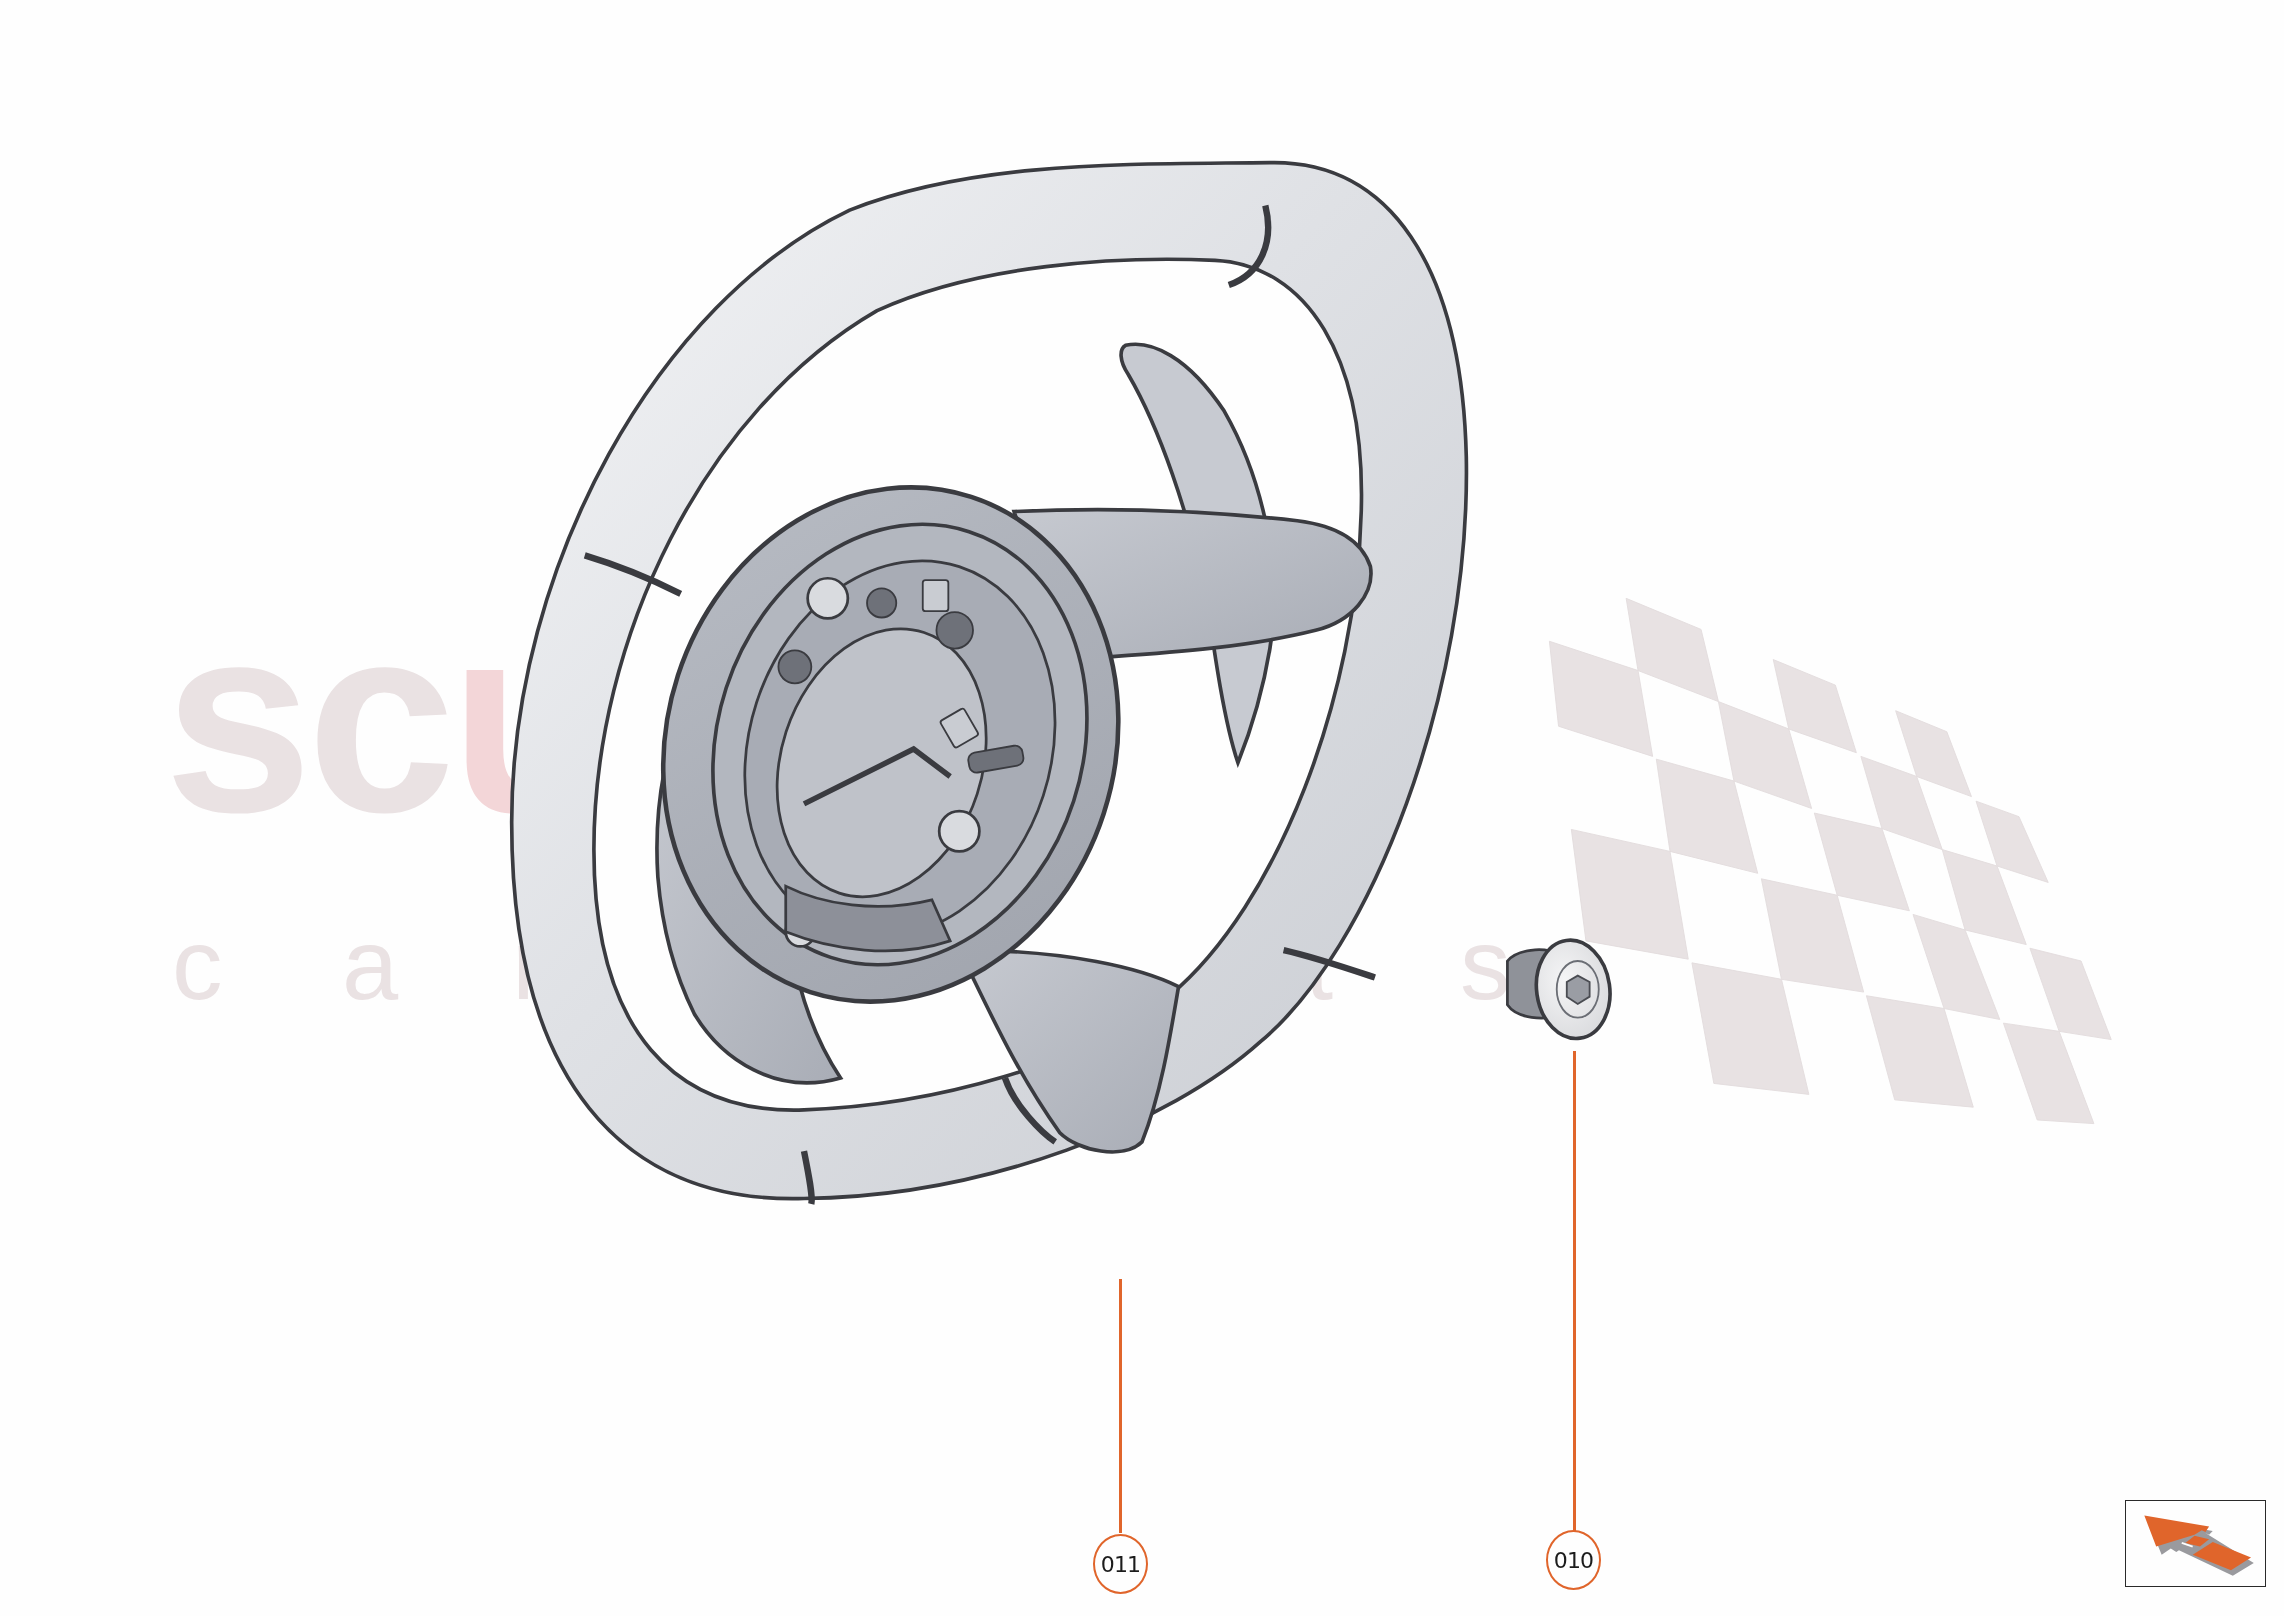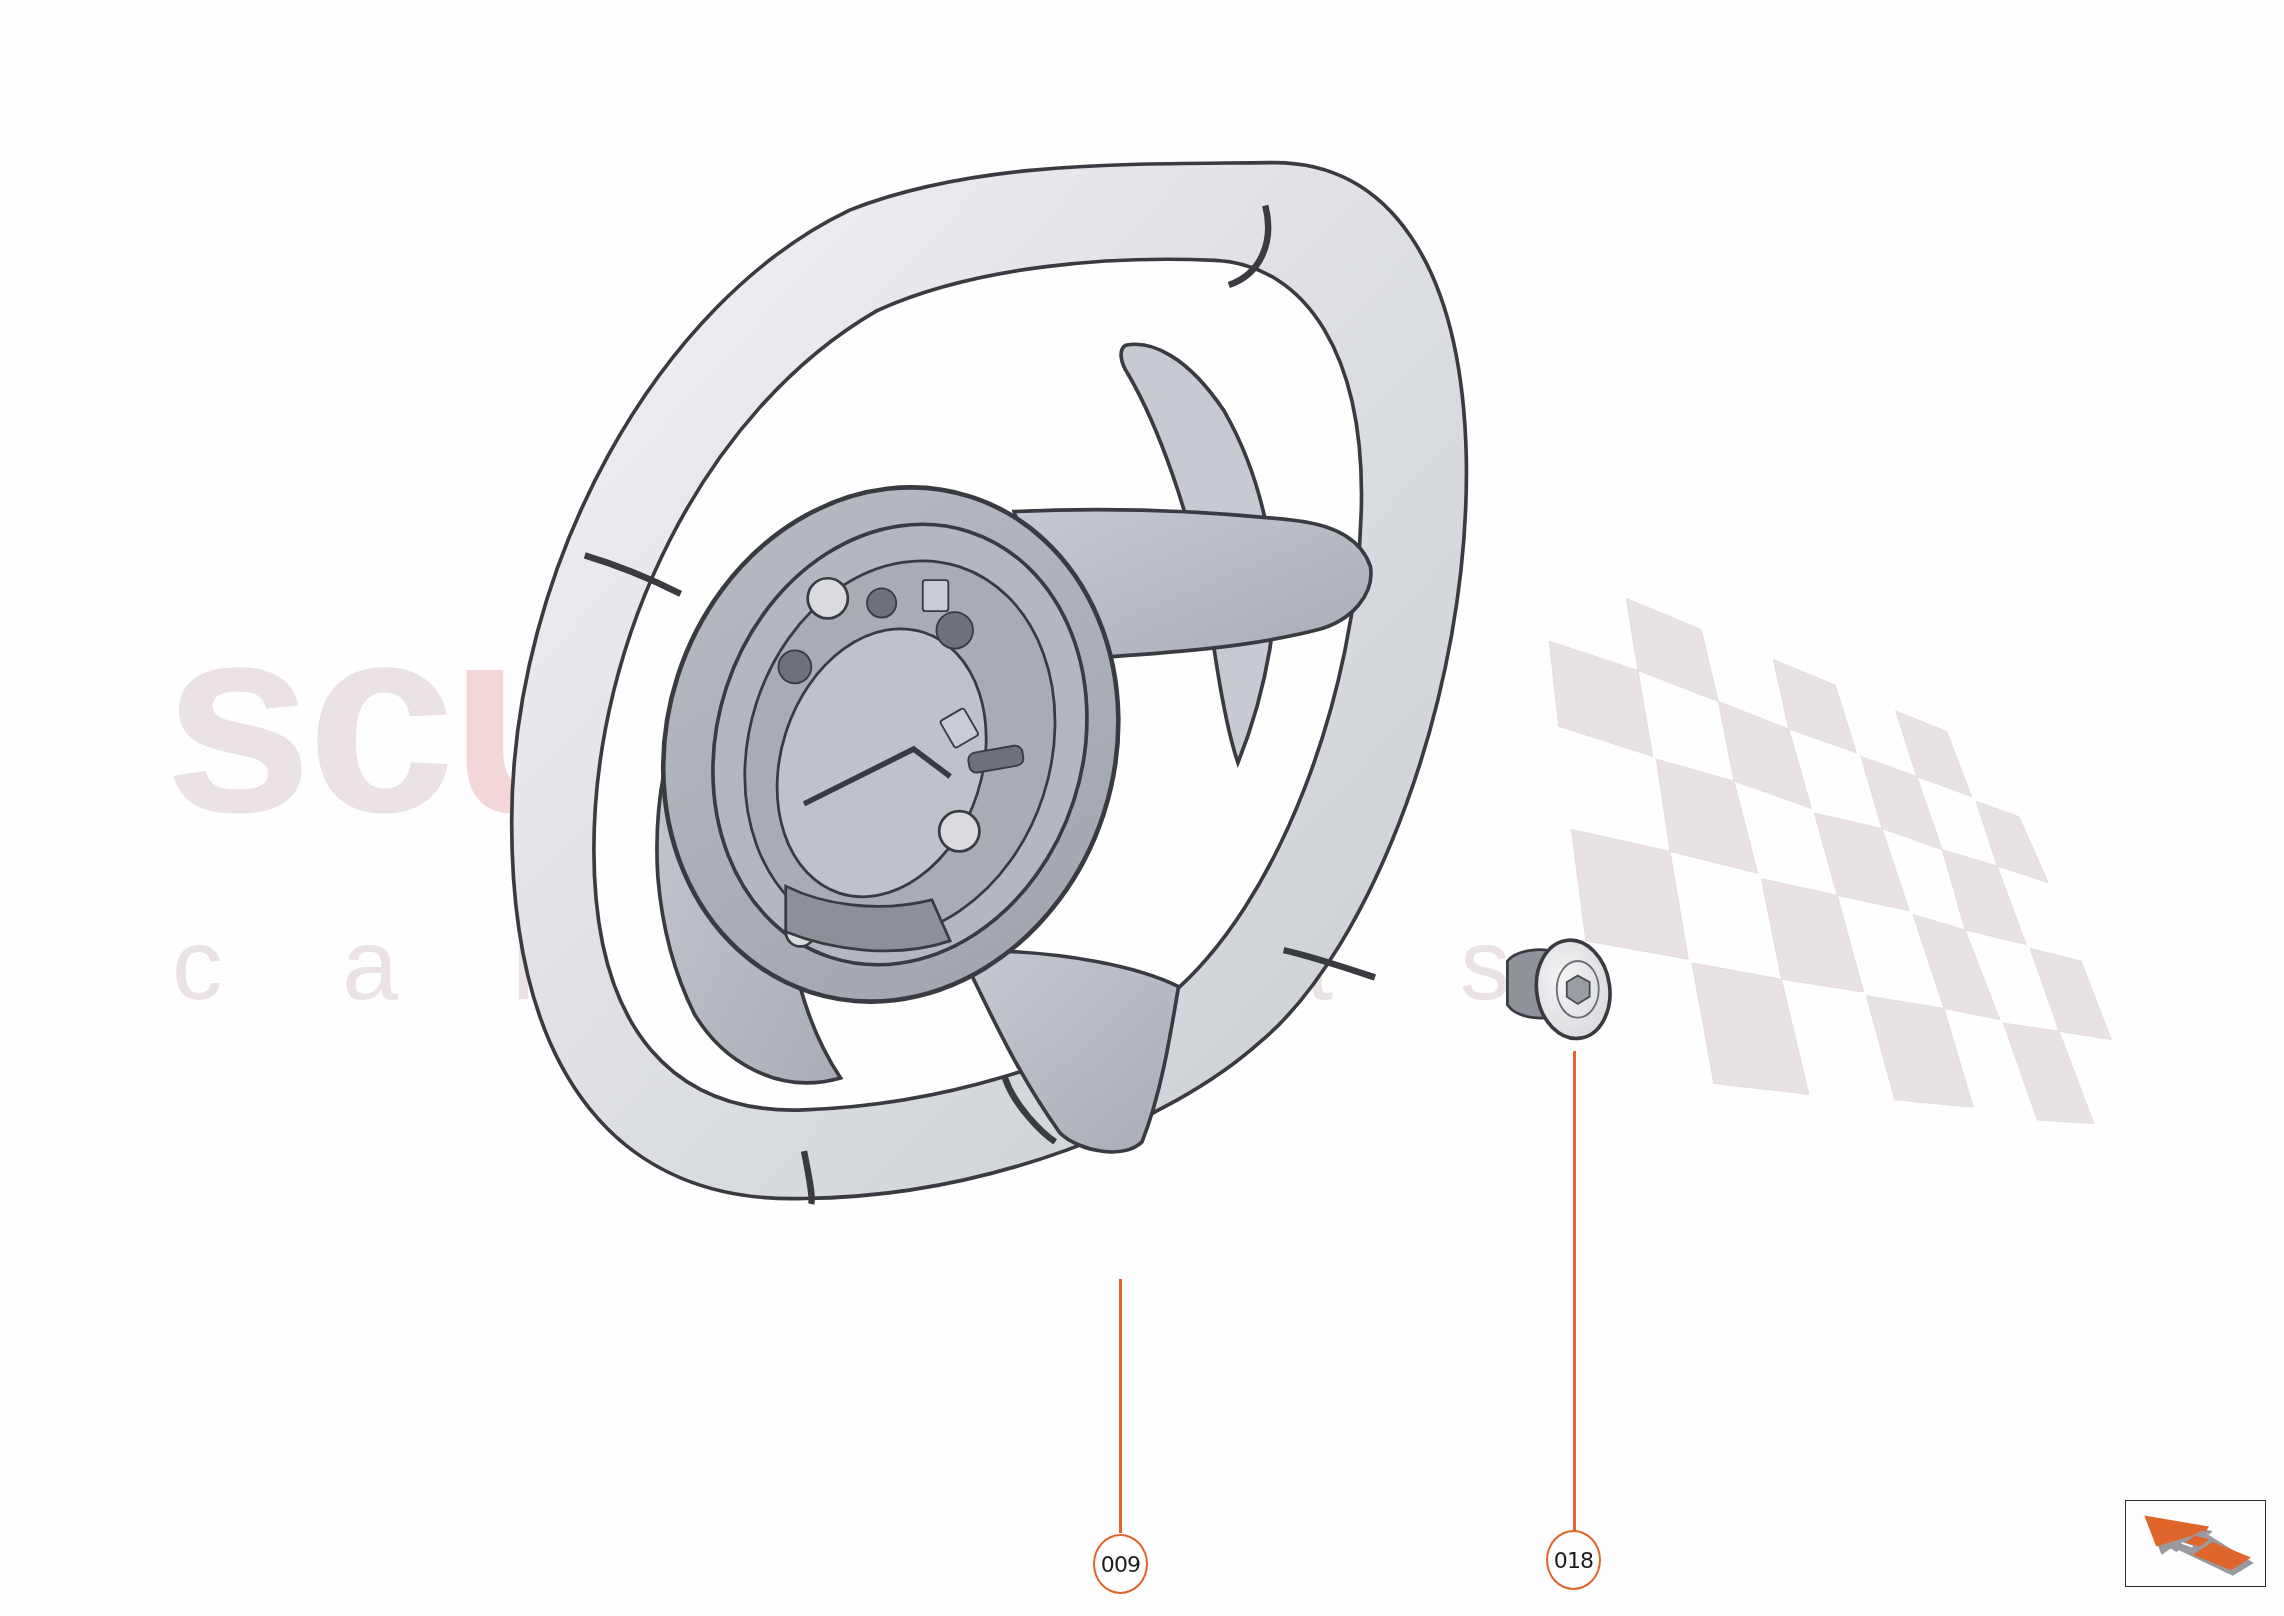--- a/index.html
+++ b/index.html
@@ -123,24 +123,24 @@
     <ellipse cx="1722" cy="1083" rx="40" ry="54" transform="rotate(-8 1722 1083)" fill="url(#boltGrad)" stroke="#3a3b40" stroke-width="4"></ellipse>
     <ellipse cx="1727" cy="1083" rx="23" ry="31" fill="none" stroke="#6b6e75" stroke-width="2"></ellipse>
     <polygon points="1727,1068 1740,1075 1740,1091 1727,1099 1715,1091 1715,1075" fill="#9a9da4" stroke="#4a4c52" stroke-width="2"></polygon>
   </g>
 </svg>
 
 <div class="leader" style="left:1119px; top:1279px; height:254px;"></div>
 <div class="leader" style="left:1573px; top:1051px; height:481px;"></div>
 
 <div class="callout" style="left:1093px; top:1534px;">
-  <span>009</span>
+  <span>011</span>
 </div>
 <div class="callout" style="left:1546px; top:1530px;">
-  <span>018</span>
+  <span>010</span>
 </div>
 
 <div class="nav-box">
   <svg width="137" height="83" viewBox="0 0 150 91" style="position:absolute;left:0;top:0;">
     <g transform="translate(3,4)">
 
       <path d="M20,16 L92,29 L88,33 L84,31 L137,64 L114,78 L55,50 L52,52 L46,48 L36,55 Z" fill="#9a9a9e"></path>
 
       <path d="M17,12 L88,24 L84,30 L80,28 L72,33 L30,46 Z" fill="#e0652b"></path>
       <path d="M72,34 L88,38 L78,46 L62,42 Z" fill="#e0652b"></path>

